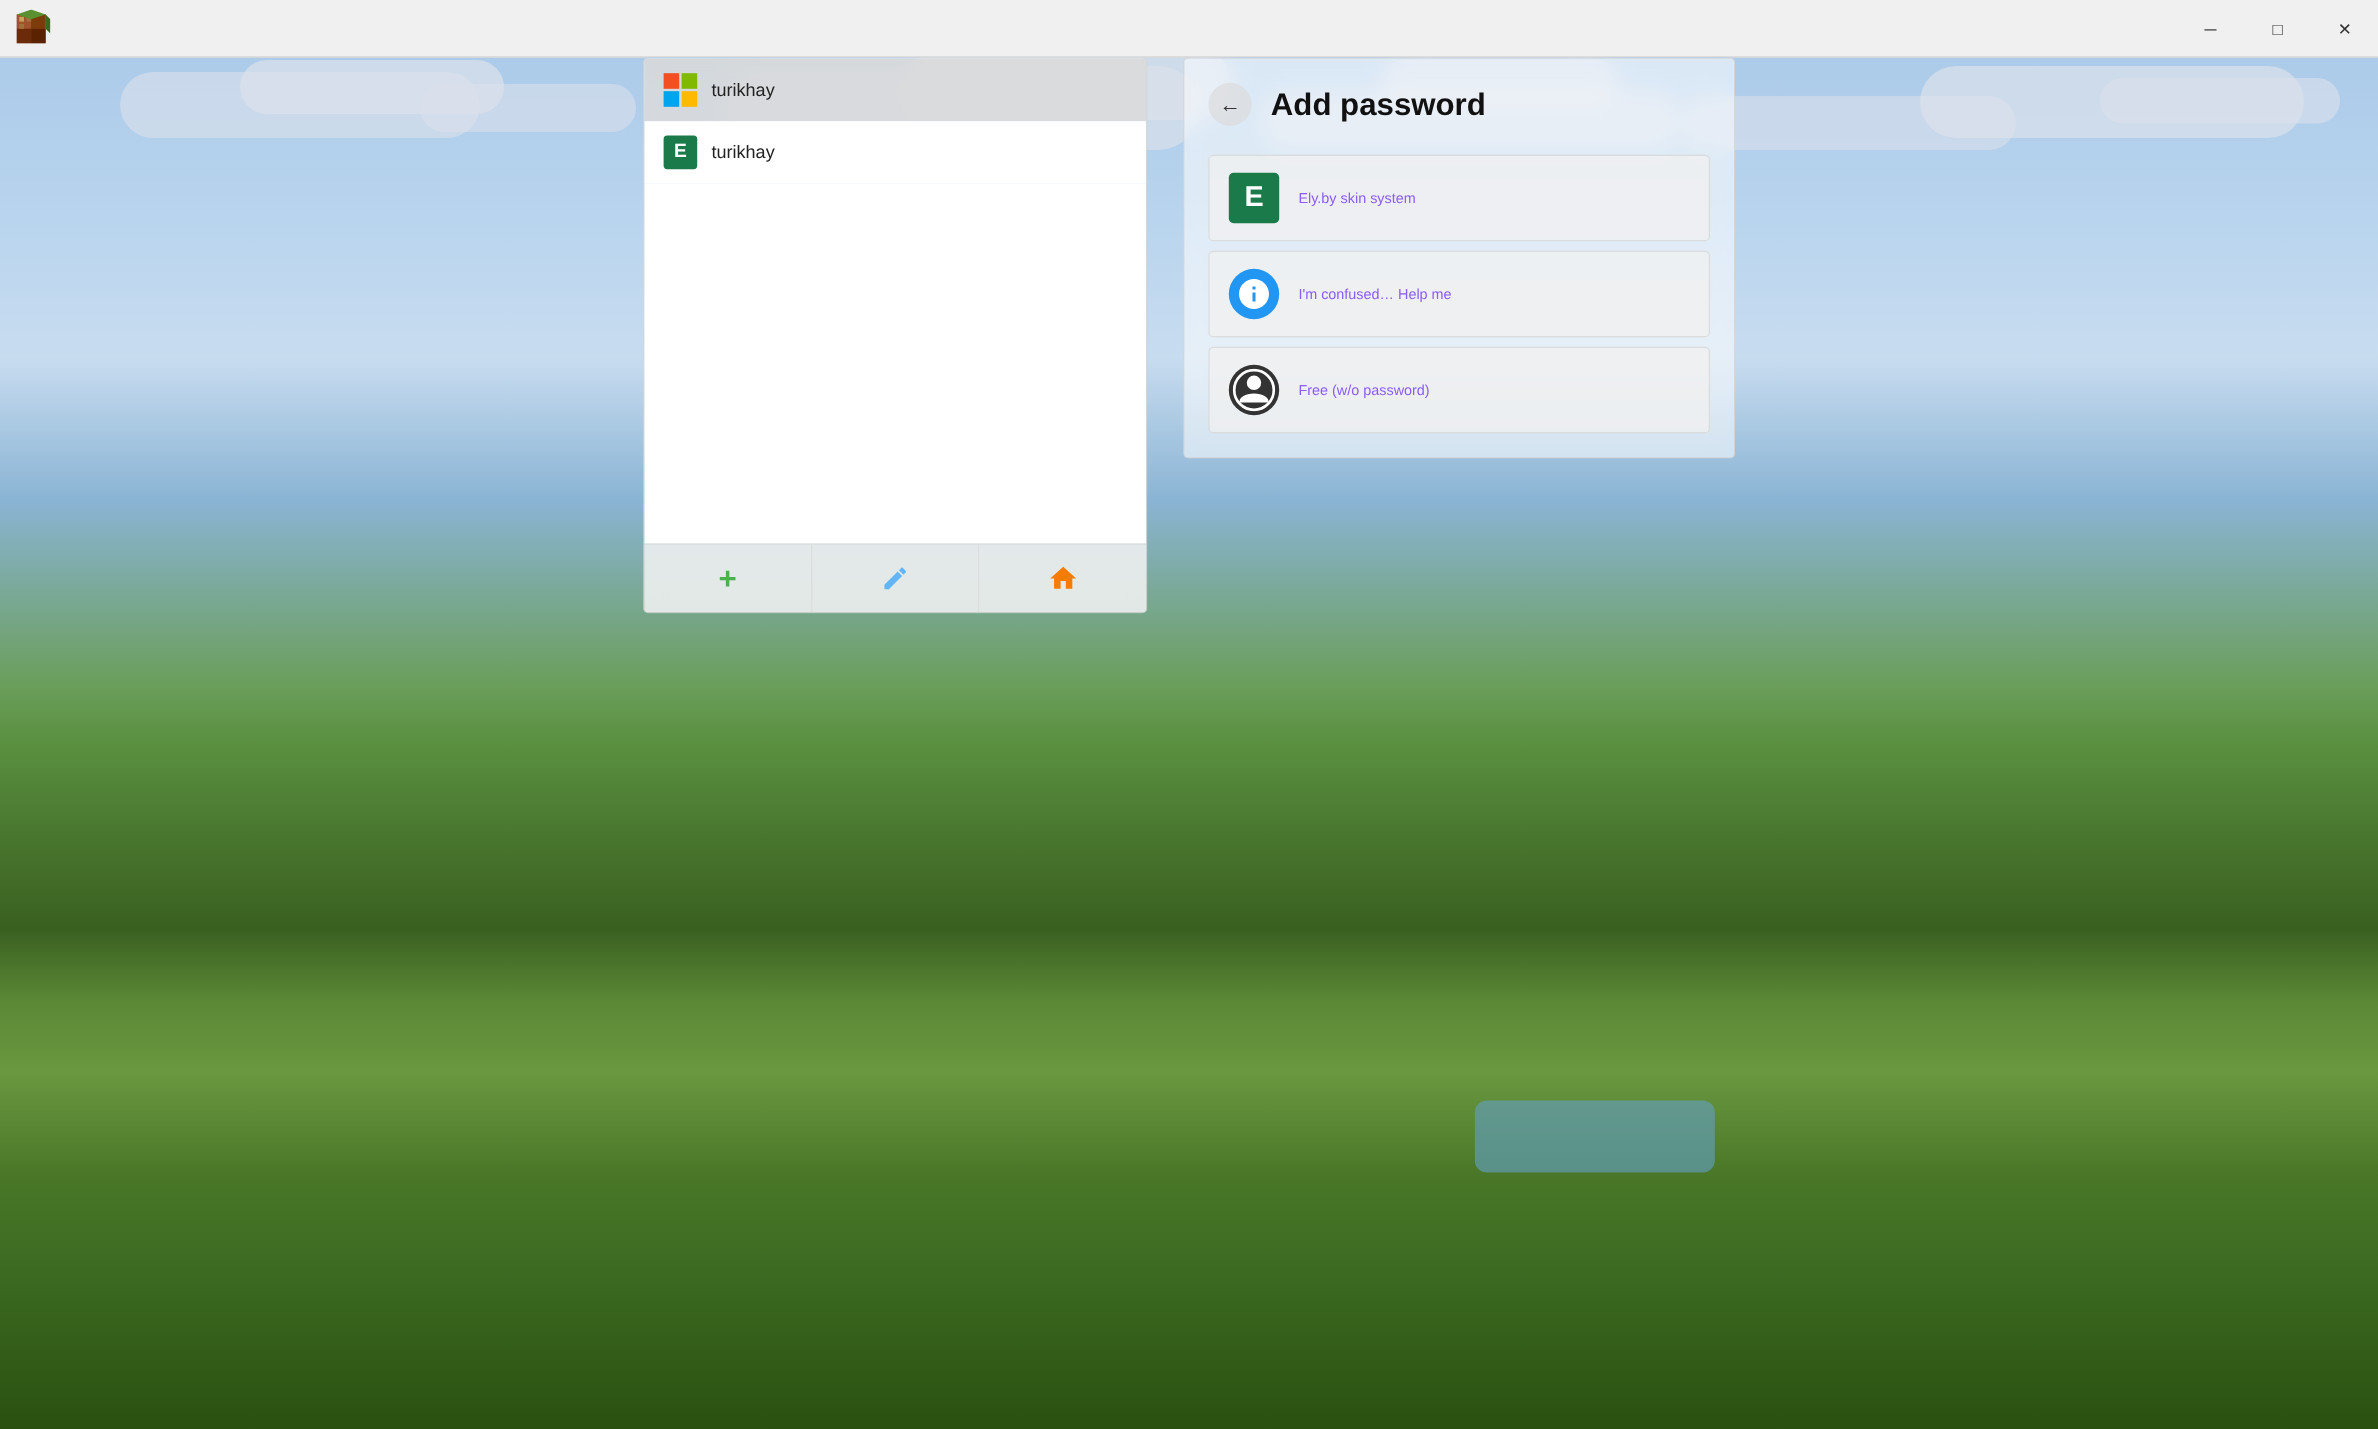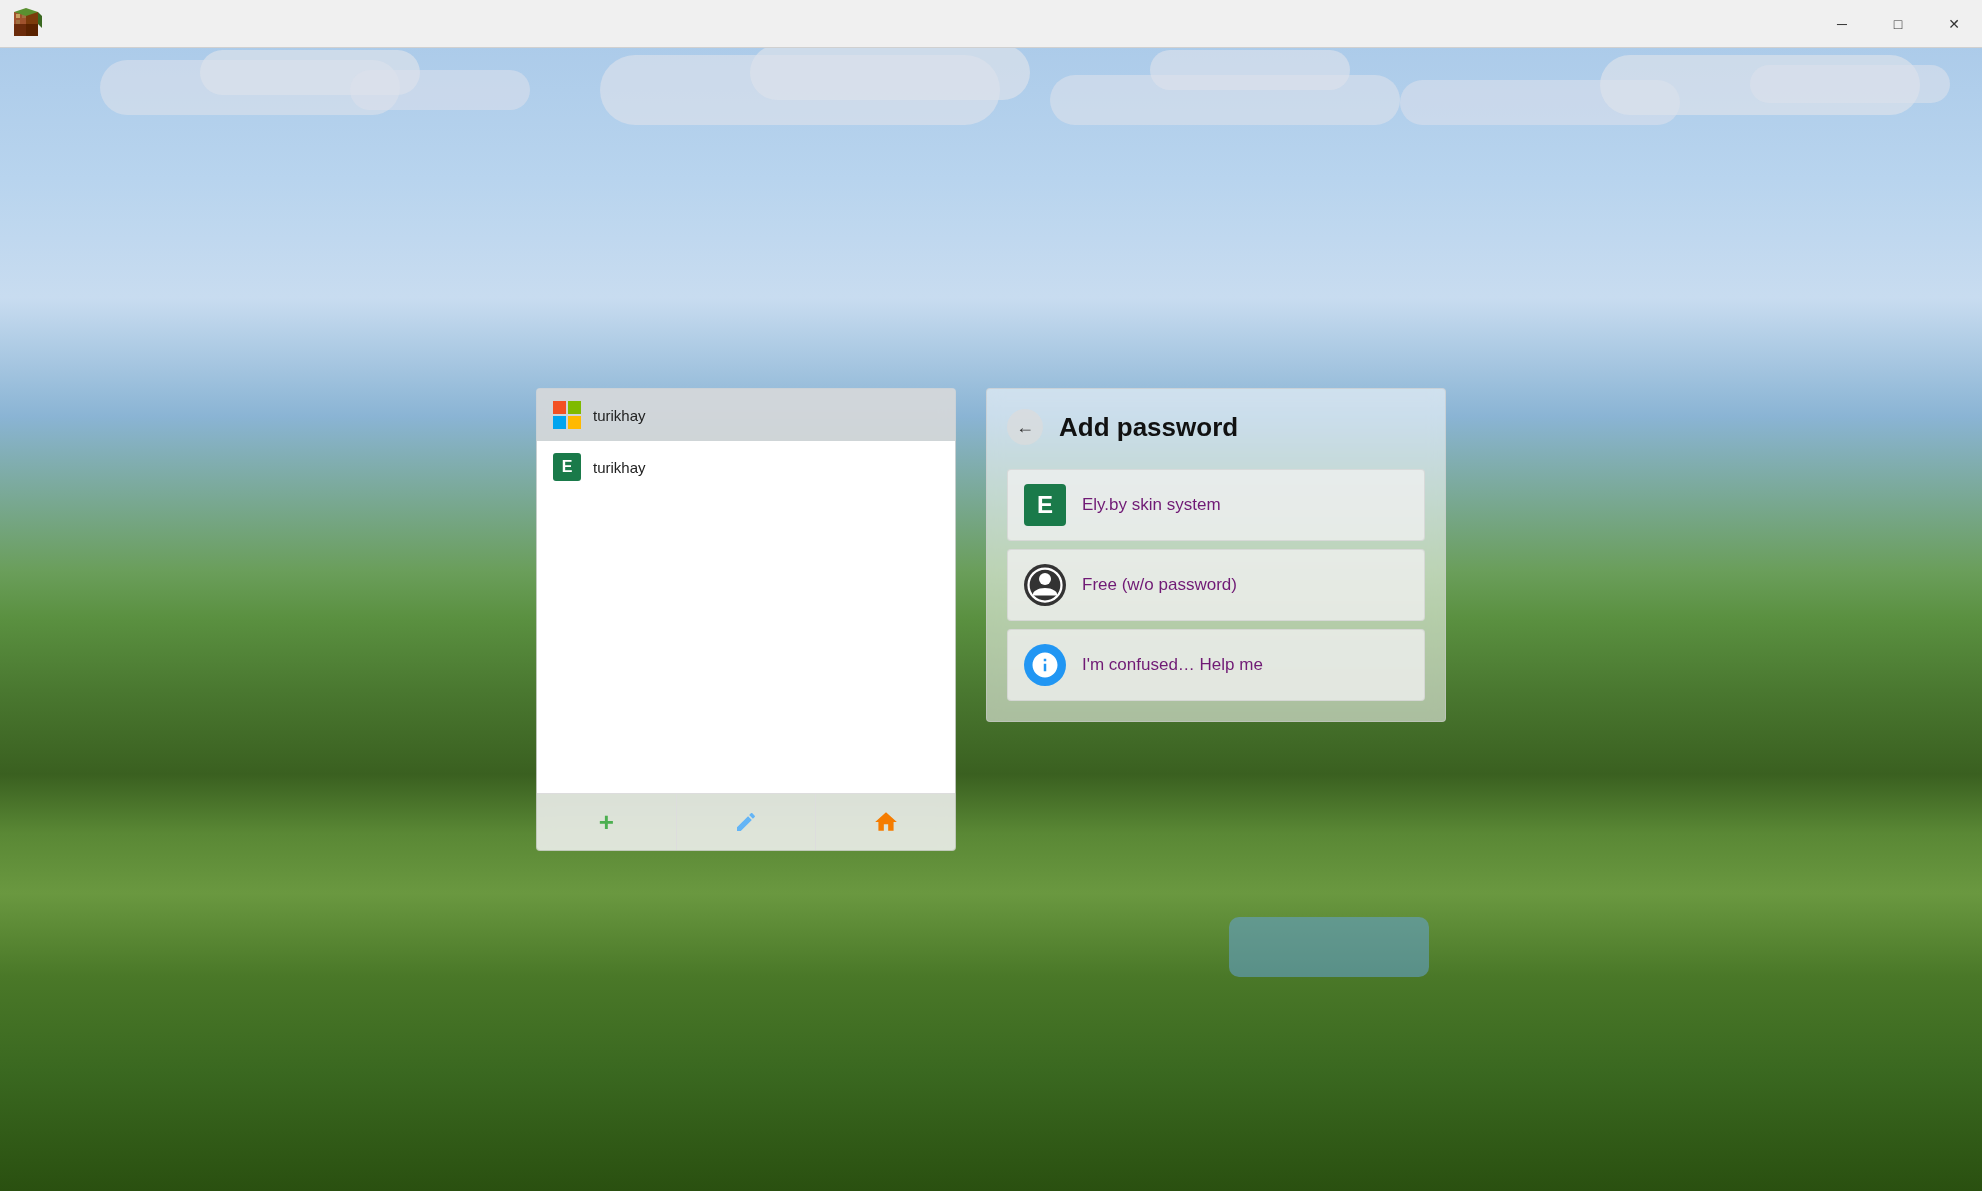--- a/index.html
+++ b/index.html
@@ -94,21 +94,20 @@
     }
 
     
     .main-content {
       position: absolute;
       top: 48px;
       left: 0;
       right: 0;
       bottom: 0;
       display: flex;
-      align-items: center;
       justify-content: center;
     }
 
     
     .panels {
       display: flex;
       gap: 30px;
       align-items: flex-start;
     }
 
@@ -283,22 +282,22 @@
       width: 16px;
       height: 16px;
     }
 
     .provider-icon.info-icon {
       background: #2196f3;
       border-radius: 50%;
     }
 
     .provider-label {
-      font-size: 17px;
-      color: #701a75;
+      font-size: 12px;
+      color: #8b5cf6;
     }
 
     
     .person-circle {
       width: 42px;
       height: 42px;
       background: #333;
       border-radius: 50%;
       display: flex;
       align-items: center;
@@ -408,36 +407,36 @@
 
         <li class="provider-item">
           <div class="provider-icon ely">
             <span>E</span>
           </div>
           <span class="provider-label">Ely.by skin system</span>
         </li>
 
 
         <li class="provider-item">
+          <div class="provider-icon info-icon">
+            <svg width="30" height="30" viewBox="0 0 24 24" fill="white">
+              <path d="M12 2C6.48 2 2 6.48 2 12s4.48 10 10 10 10-4.48 10-10S17.52 2 12 2zm1 15h-2v-6h2v6zm0-8h-2V7h2v2z"></path>
+            </svg>
+          </div>
+          <span class="provider-label">I'm confused… Help me</span>
+        </li>
+
+        <li class="provider-item">
           <div class="person-circle">
             <svg class="person-svg" viewBox="0 0 24 24" fill="white">
               <circle cx="12" cy="8" r="4"></circle>
               <path d="M12 14c-5 0-8 2.5-8 4v1h16v-1c0-1.5-3-4-8-4z"></path>
               <circle cx="12" cy="12" r="11" fill="none" stroke="white" stroke-width="1.5"></circle>
             </svg>
           </div>
           <span class="provider-label">Free (w/o password)</span>
         </li>
 
-        <li class="provider-item">
-          <div class="provider-icon info-icon">
-            <svg width="30" height="30" viewBox="0 0 24 24" fill="white">
-              <path d="M12 2C6.48 2 2 6.48 2 12s4.48 10 10 10 10-4.48 10-10S17.52 2 12 2zm1 15h-2v-6h2v6zm0-8h-2V7h2v2z"></path>
-            </svg>
-          </div>
-          <span class="provider-label">I'm confused… Help me</span>
-        </li>
-
       </ul>
     </div>
 
   </div>
 </div>
 
 </body></html>

